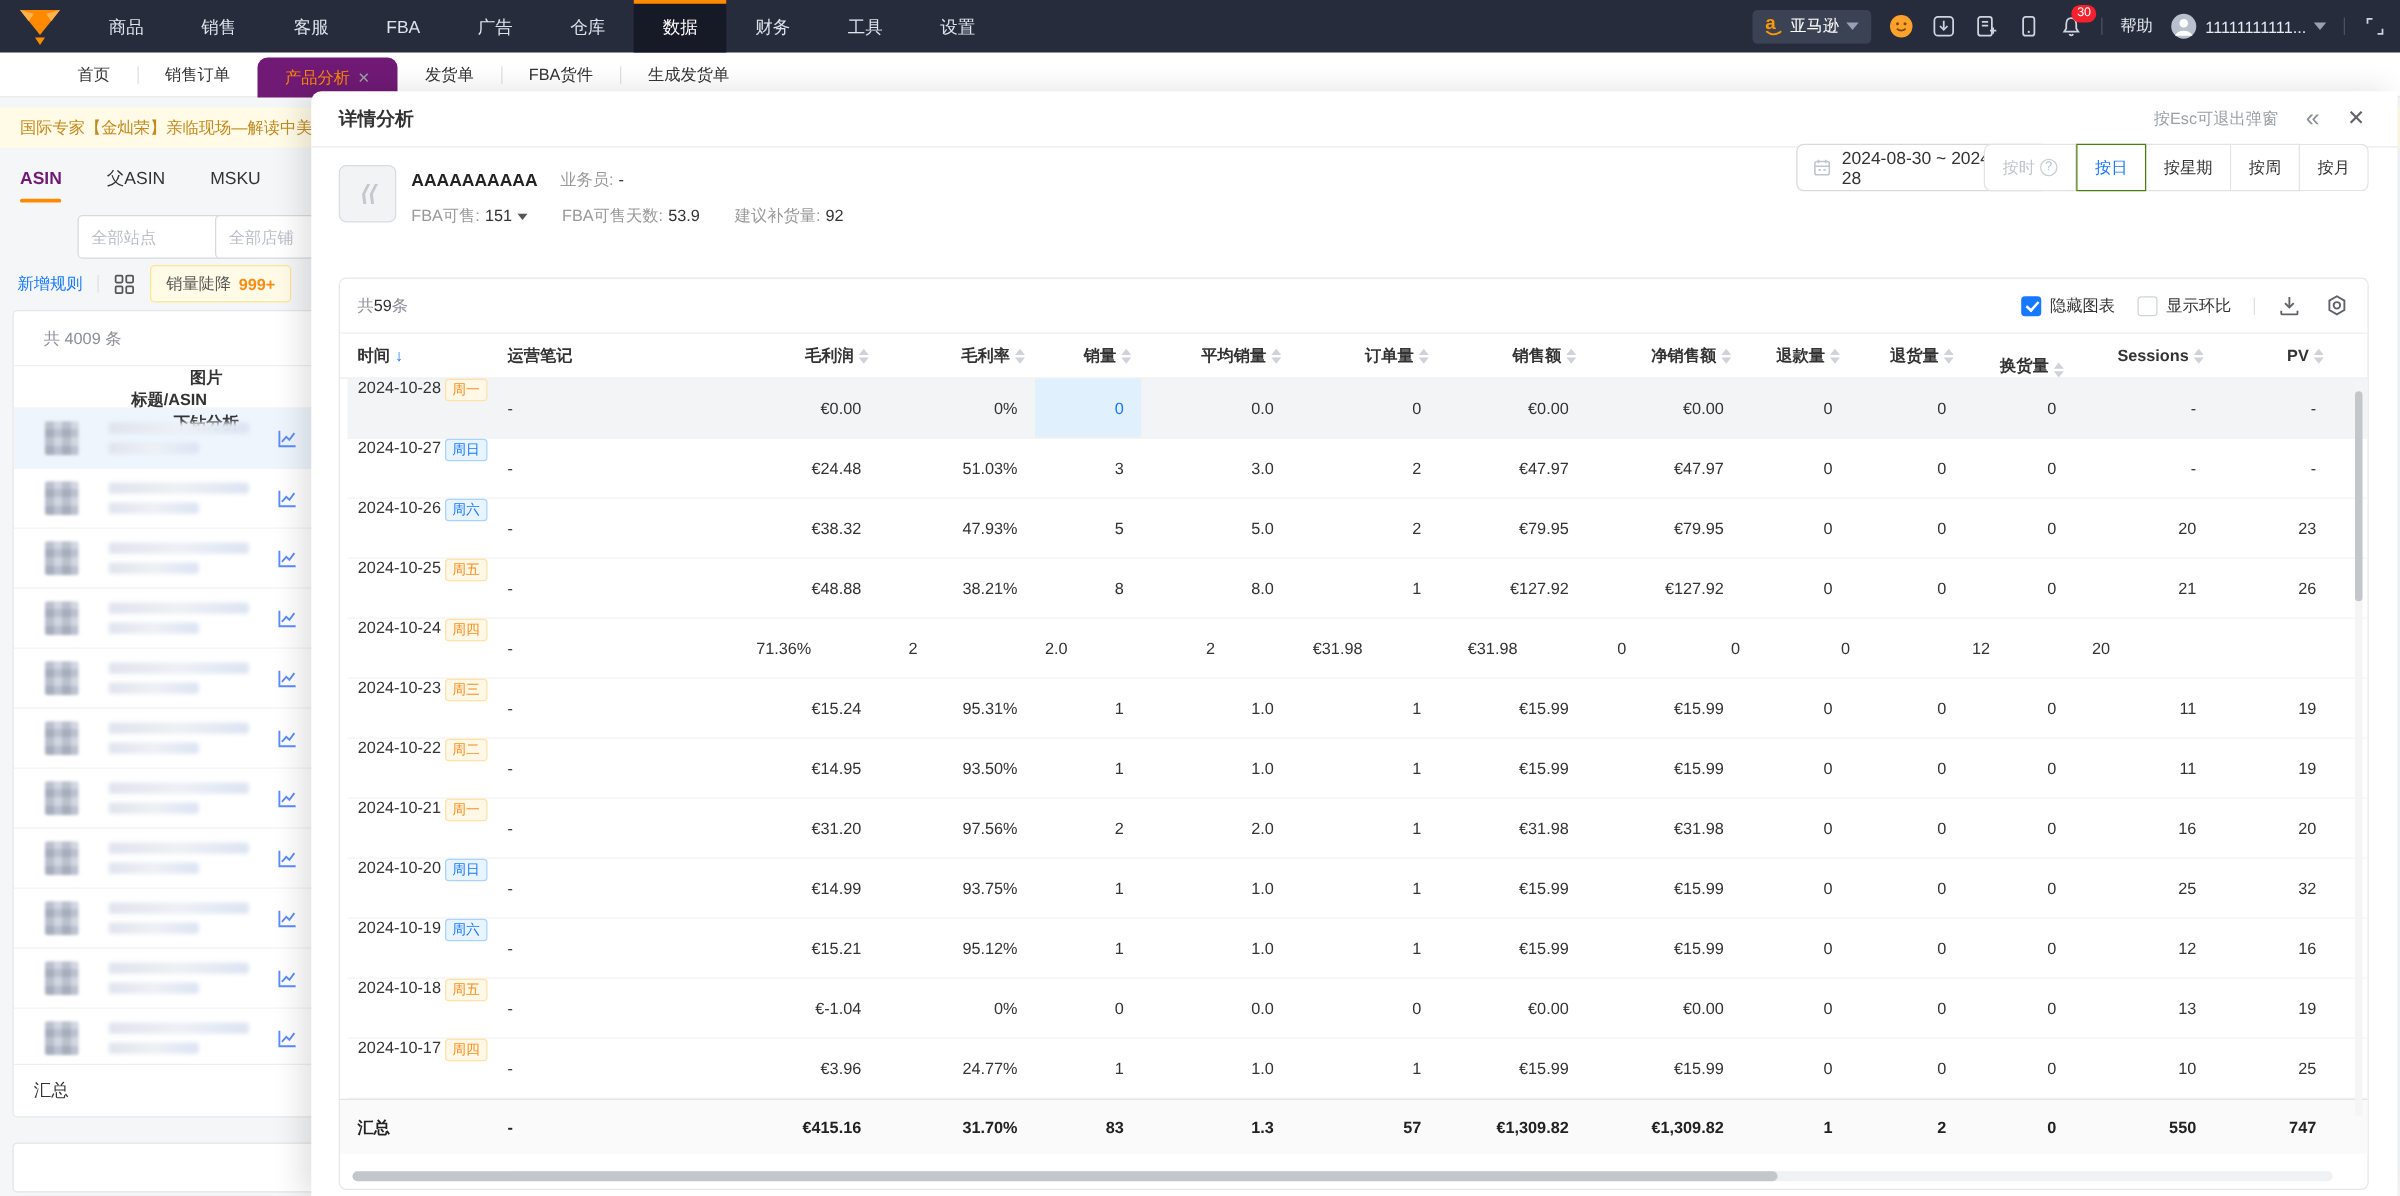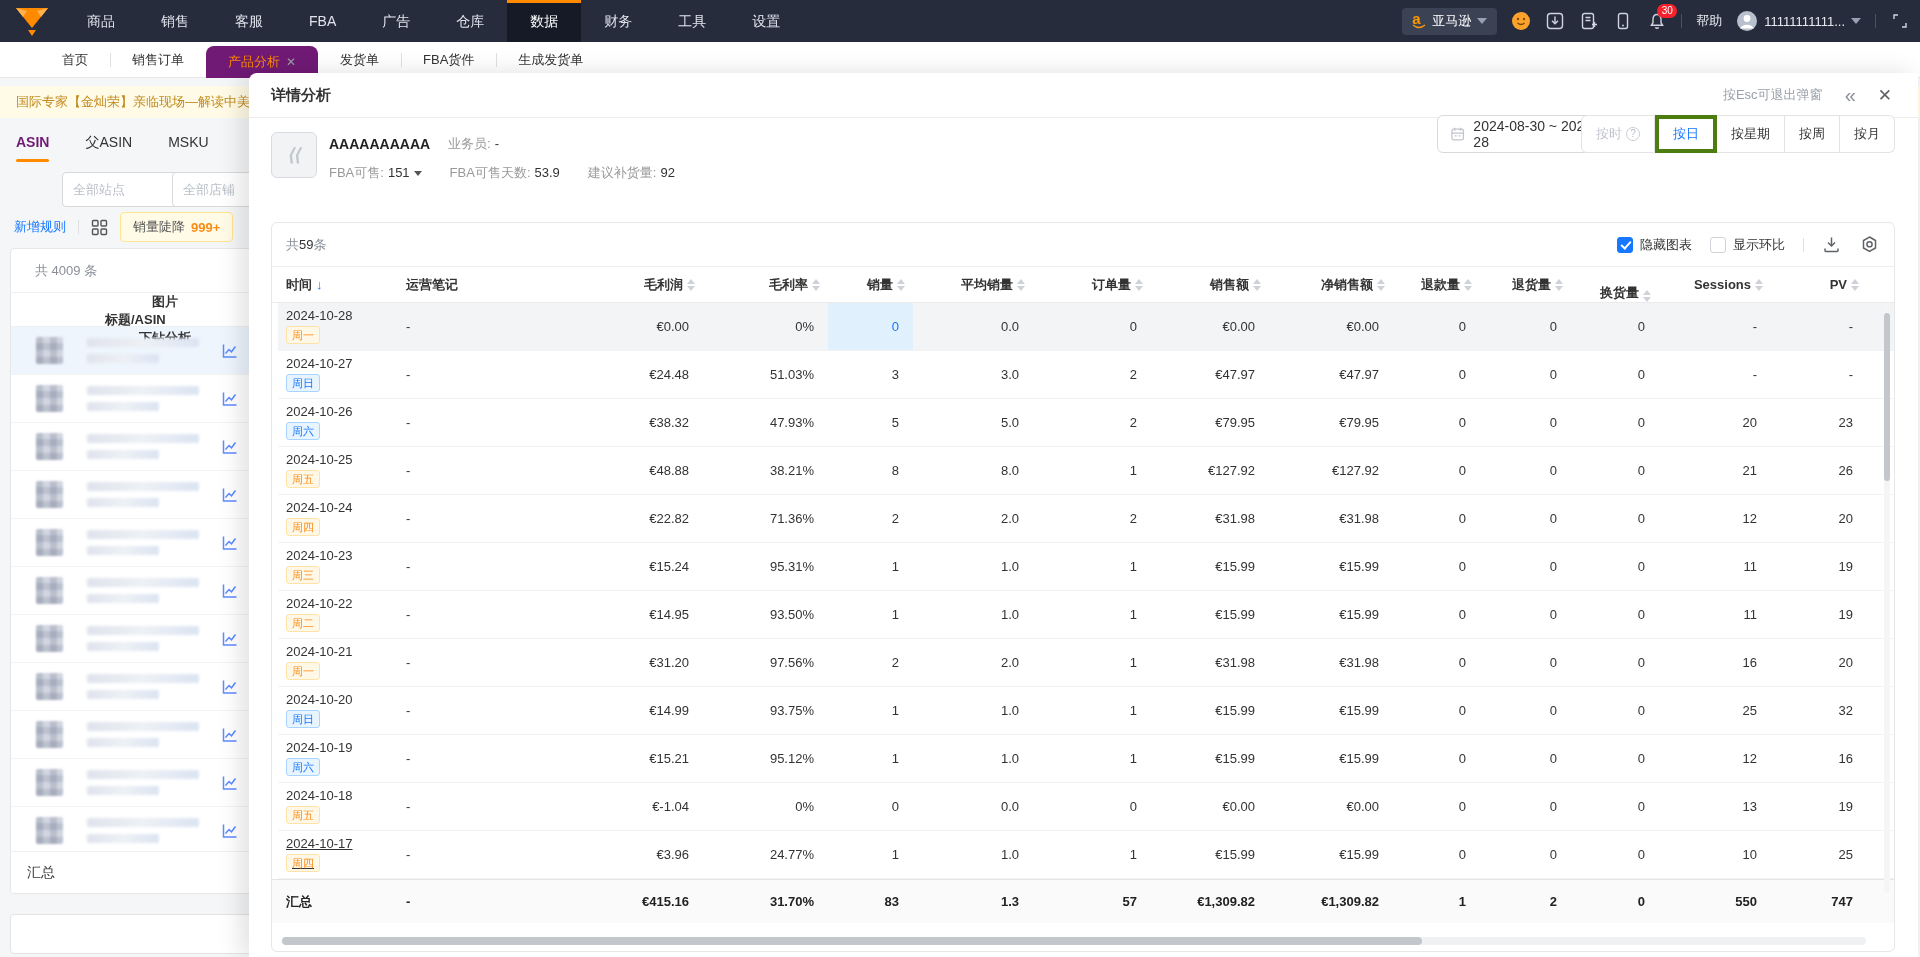--- a/index.html
+++ b/index.html
@@ -85,21 +85,21 @@
   .kv b { color:#333; font-weight:normal; margin-left:4px; }
   .prod-info-line { position:absolute; left:80px; top:46px; display:flex; align-items:center; gap:28px; }
   .fba-caret { display:inline-block; margin-left:4px; width:0; height:0; border-left:4px solid transparent; border-right:4px solid transparent; border-top:5px solid #555; vertical-align:middle; cursor:pointer; }
 
   .date-box { position:absolute; left:1188px; top:-3px; width:202px; height:38px; border:1px solid #d9d9d9; border-radius:6px; display:flex; align-items:center; gap:8px; padding:0 12px; font-size:14px; color:#333; cursor:pointer; background:#fff; }
   .views { position:absolute; right:23px; top:-3px; height:38px; display:flex; }
   .view-btn { height:38px; display:flex; align-items:center; gap:4px; padding:0 14px; font-size:13px; color:#333; background:#fff; border:1px solid #e3e3e3; border-left:none; cursor:pointer; }
   .view-btn:first-child { border-left:1px solid #e3e3e3; border-radius:6px 0 0 6px; }
   .view-btn:last-child { border-radius:0 6px 6px 0; }
   .view-btn.disabled { color:#c0c4cc; cursor:not-allowed; }
-  .view-btn.active { border:4px solid #4d7c0f; color:#1677ff; position:relative; z-index:2;text-align:right; }
+  .view-btn.active { border:1px solid #4d7c0f; color:#1677ff; position:relative; z-index:2;text-align:right; }
   .qmark { width:14px; height:14px; border:1px solid #c9cdd4; border-radius:50%; font-size:10px; line-height:12px; text-align:center; color:#b9bec7; }
 
   .card { position:absolute; left:22px; top:149px; width:1624px; height:730px; border:1px solid #e7e7e7; border-radius:6px; background:#fff; }
   .card-controls { height:44px; display:flex; align-items:center; justify-content:space-between; padding:0 14px; border-bottom:1px solid #efefef; }
   .count { font-size:13px; color:#8a8f99; }
   .count b { color:#333; font-weight:normal; }
   .controls-right { display:flex; align-items:center; gap:18px; }
   .chk-wrap { display:flex; align-items:center; gap:7px; font-size:13px; color:#333; cursor:pointer; }
   .chk { width:16px; height:16px; border-radius:3px; border:1px solid #d0d3d9; background:#fff; position:relative; }
   .chk.checked { background:#1677ff; border-color:#1677ff; }
@@ -116,21 +116,21 @@
   .sorter .dn { border-top:5px solid #cfd2d8; }
   .sort-desc { color:#1677ff; font-size:13px; margin-left:4px; font-weight:bold; }
 
   .tbody { padding-left:6px; }
   .tr { display:flex; height:48px; border-bottom:1px solid #f3f3f3; }
   .tr.hl { background:#f3f4f6; }
   .td { display:flex; align-items:center; font-size:13px; color:#333; padding:0 8px; }
   .td.right { justify-content:flex-end; padding-right:14px; }
   .td.cell-hl { background:#e0f0fd; }
   .td .qty-link { color:#1677ff; cursor:pointer; }
-  .time-cell { flex-direction:column; align-items:flex-start; justify-content:center; gap:3px; }
+  .time-cell { flex-direction:row; align-items:flex-start; justify-content:center; gap:3px; }
   .date-txt { font-size:13px; color:#333; line-height:14px; }
   .day-badge { font-size:11px; line-height:16px; padding:0 5px; border-radius:3px; }
   .day-badge.weekday { background:#fff8e6; border:1px solid #ffe2a8; color:#fa8c16; }
   .day-badge.weekend { background:#e8f4ff; border:1px solid #a8d4ff; color:#1677ff; }
   .tsum { display:flex; height:44px; background:#fafafa; border-top:1px solid #e4e4e4; padding-left:6px; }
   .tsum .td { font-weight:bold; color:#222; }
   .hscroll { position:absolute; left:10px; right:28px; bottom:6px; height:8px; background:#f0f1f2; border-radius:4px; }
   .hthumb { position:absolute; left:0; top:0; height:8px; width:72%; background:#c3c6cb; border-radius:4px; cursor:pointer; }
   .vscroll { position:absolute; right:4px; top:82px; bottom:58px; width:6px; background:#f5f5f6; border-radius:3px; }
   .vthumb { position:absolute; right:0; top:8px; width:6px; height:168px; background:#c3c6cb; border-radius:3px; cursor:pointer; }
@@ -759,21 +759,20 @@
           <div class="td right" style="width: 88px;">0</div>
           <div class="td right" style="width: 112px;">21</div>
           <div class="td right" style="width: 96px;">26</div>
         </div>
         <div class="tr">
           <div class="td time-cell" style="width: 120px;">
             <div class="date-txt">2024-10-24</div>
             <div class="day-badge weekday">周四</div>
           </div>
           <div class="td" style="width: 140px;">-</div>
-          <div class="td right" style="width: 165px;">€22.82</div>
           <div class="td right" style="width: 125px;">71.36%</div>
           <div class="td right" style="width: 85px;">2</div>
           <div class="td right" style="width: 120px;">2.0</div>
           <div class="td right" style="width: 118px;">2</div>
           <div class="td right" style="width: 118px;">€31.98</div>
           <div class="td right" style="width: 124px;">€31.98</div>
           <div class="td right" style="width: 87px;">0</div>
           <div class="td right" style="width: 91px;">0</div>
           <div class="td right" style="width: 88px;">0</div>
           <div class="td right" style="width: 112px;">12</div>
@@ -887,21 +886,21 @@
           <div class="td right" style="width: 118px;">0</div>
           <div class="td right" style="width: 118px;">€0.00</div>
           <div class="td right" style="width: 124px;">€0.00</div>
           <div class="td right" style="width: 87px;">0</div>
           <div class="td right" style="width: 91px;">0</div>
           <div class="td right" style="width: 88px;">0</div>
           <div class="td right" style="width: 112px;">13</div>
           <div class="td right" style="width: 96px;">19</div>
         </div>
         <div class="tr">
-          <div class="td time-cell" style="width: 120px; text-decoration: underline;">
+          <div class="td time-cell" style="width: 120px;">
             <div class="date-txt">2024-10-17</div>
             <div class="day-badge weekday">周四</div>
           </div>
           <div class="td" style="width: 140px;">-</div>
           <div class="td right" style="width: 165px;">€3.96</div>
           <div class="td right" style="width: 125px;">24.77%</div>
           <div class="td right" style="width: 85px;">1</div>
           <div class="td right" style="width: 120px;">1.0</div>
           <div class="td right" style="width: 118px;">1</div>
           <div class="td right" style="width: 118px;">€15.99</div>

